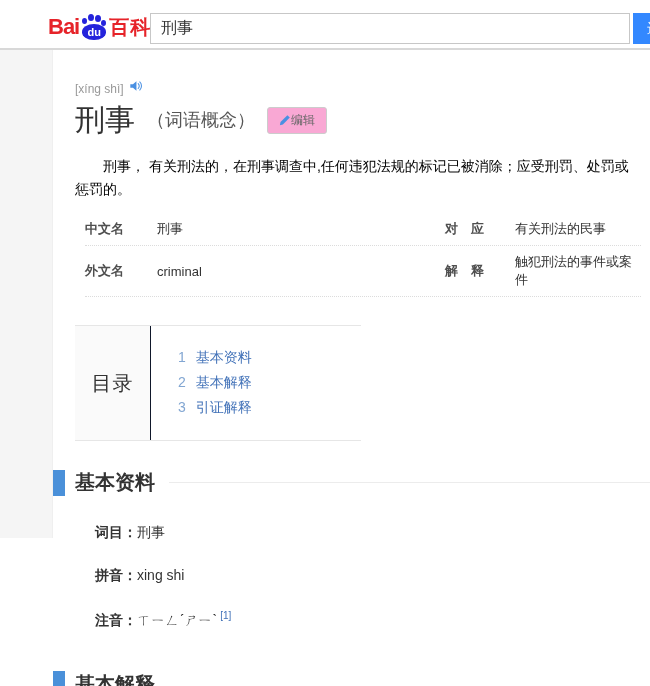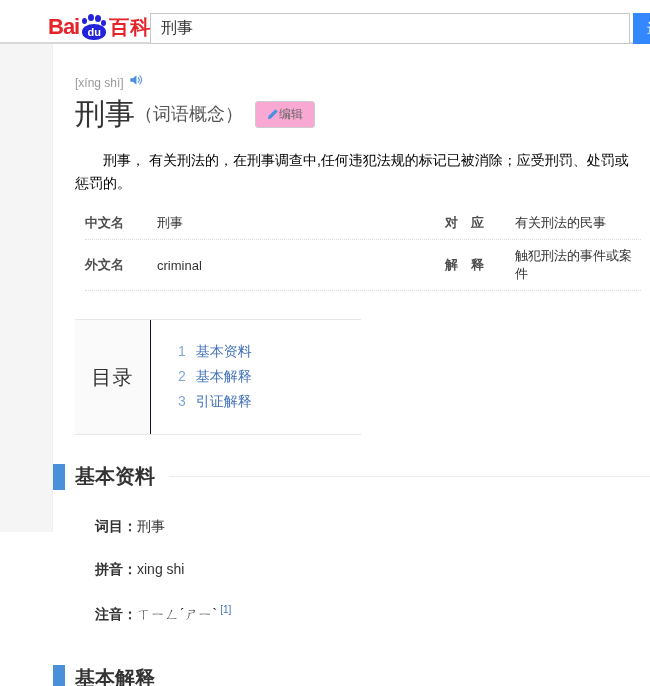--- a/index.html
+++ b/index.html
@@ -1,20 +1,20 @@
 <!DOCTYPE html>
 <html><head>
 <meta charset="utf-8">
 <style>
   * { margin:0; padding:0; box-sizing:border-box; }
   html,body { width:650px; height:686px; overflow:hidden; }
   body { font-family:"Liberation Sans","DejaVu Sans",sans-serif; background:#fff; color:#333; position:relative; }
 
   
-  .header { position:relative; height:44px; background:#fff; border-bottom:2px solid #d8d8d8; }
+  .header { position:relative; height:50px; background:#fff; border-bottom:2px solid #d8d8d8; }
   .logo { position:absolute; left:48px; top:13px; display:flex; align-items:center; cursor:pointer; }
   .logo-bai { color:#e62329; font-weight:bold; font-size:22px; letter-spacing:-1px; }
   .paw { position:relative; width:28px; height:28px; margin:0 1px; }
   .paw .toe { position:absolute; background:#2423dc; border-radius:50%; }
   .toe1 { left:2px;  top:5px;  width:5px; height:6px; }
   .toe2 { left:8px;  top:1px;  width:6px; height:7px; }
   .toe3 { left:15px; top:2px;  width:6px; height:7px; }
   .toe4 { left:21px; top:7px;  width:5px; height:6px; }
   .paw .pad { position:absolute; left:2px; top:11px; width:24px; height:16px; background:#2423dc;
               border-radius:50% 50% 48% 48%; color:#fff; font-size:11px; font-weight:bold;
@@ -33,21 +33,21 @@
   .main { flex:1; background:#fff; padding-left:22px; position:relative; }
 
   
   .phonetic-row { margin-top:32px; display:flex; align-items:center; gap:5px; }
   .phonetic { color:#999; font-size:12px; }
   .speaker { width:14px; height:14px; margin-top:-6px; }
 
   
   .title-row { margin-top:6px; display:flex; align-items:center; }
   .entry-title { font-size:30px; font-weight:400; color:#333; line-height:1.2; }
-  .title-note { font-size:18px; color:#555; margin-left:0; }
+  .title-note { font-size:18px; color:#555; margin-left:12px; }
   .edit-btn { display:inline-flex; align-items:center; margin-left:12px; padding:4px 11px;
               background:#f9a8d4; border:1px solid #ccc; border-radius:3px; font-size:12px; color:#666;
               cursor:pointer; font-family:inherit; }
   .edit-btn svg { width:12px; height:12px; }
 
   
   .summary { margin-top:17px; padding-right:18px; font-size:14px; line-height:1.65; color:#000000;
              text-indent:2em; }
 
   

